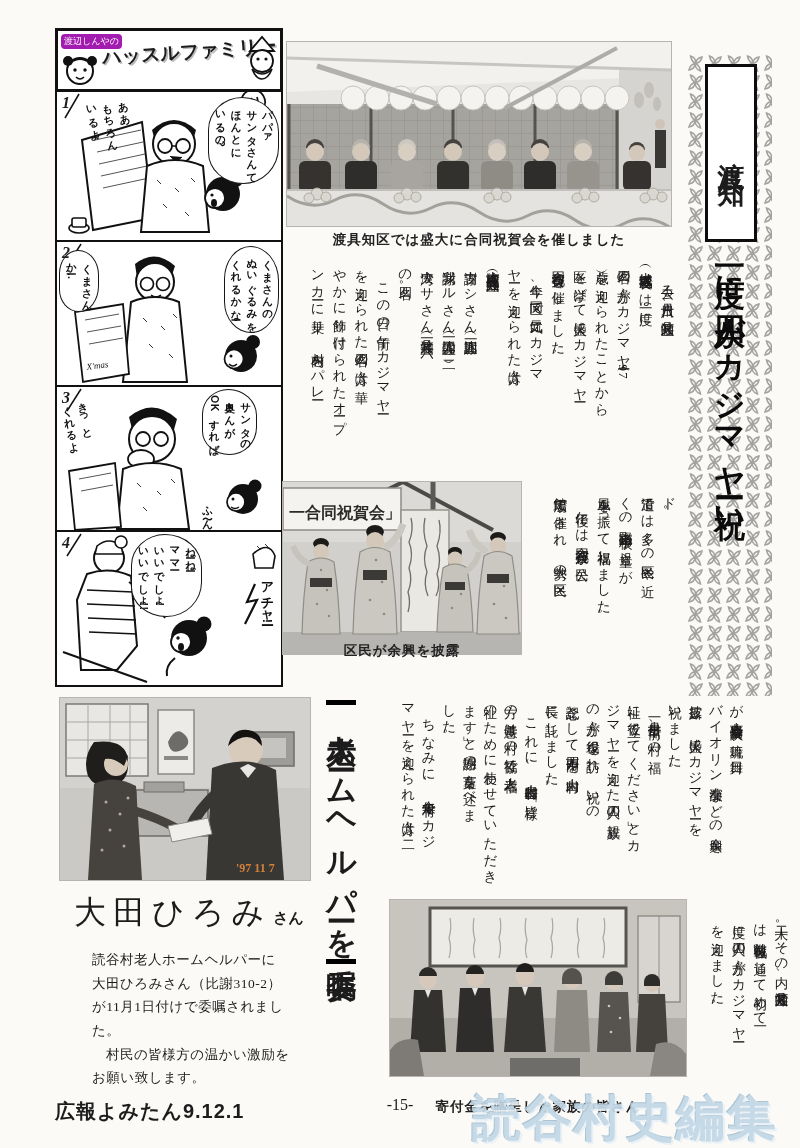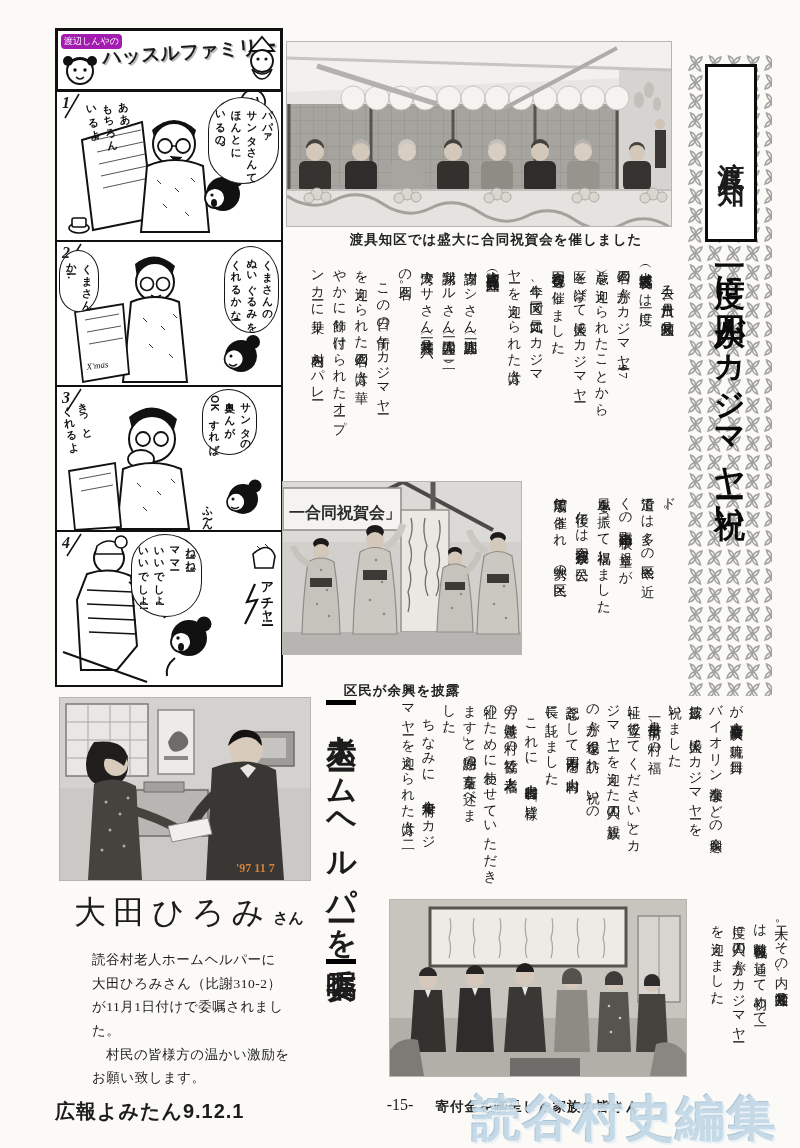--- a/index.html
+++ b/index.html
@@ -21,22 +21,22 @@
   .region-box{position:absolute;left:19px;top:10px;width:46px;height:172px;background:#fff;
       border:3px solid #0d0d0d;display:flex;align-items:center;justify-content:center;}
   .region-box .vt{font-size:27px;font-weight:bold;letter-spacing:9px;white-space:nowrap;}
   .headline-text{position:absolute;left:0;top:196px;width:86px;height:440px;display:flex;justify-content:center;}
   .headline-text .vt{font-size:31px;font-weight:bold;letter-spacing:2px;color:#0b0b0b;white-space:nowrap;}
 
   
   .photo{background:#fca5a5;box-shadow:0 0 0 1px #b7b5b1;}
   .caption{font-family:"Liberation Sans","DejaVu Sans",sans-serif;font-weight:bold;
            font-size:13.5px;color:#222;text-align:center;letter-spacing:1px;}
-  .cap-main{left:304px;top:231px;width:384px;text-align:center;}
-  .cap-dance{left:283px;top:682px;width:238px;}
+  .cap-main{left:287px;top:231px;width:384px;text-align:center;}
+  .cap-dance{left:283px;top:642px;width:238px;}
   .cap-family{left:390px;top:1098px;width:296px;}
 
   
   .comic{left:55px;top:28px;width:228px;}
   .comic-title{position:relative;height:58px;border:3px solid #111;background:#fff;overflow:hidden;}
   .comic-author{position:absolute;left:3px;top:3px;background:#a21caf;color:#fff;font-size:9px;
       font-family:"Liberation Sans",sans-serif;padding:1px 3px;border-radius:4px;}
   .comic-title-text{position:absolute;left:44px;top:8px;font-family:"Liberation Sans","DejaVu Sans",sans-serif;
       font-weight:900;font-size:19px;letter-spacing:0px;transform:rotate(-4deg);
       text-shadow:1.5px 1.5px 0 #bbb;}

